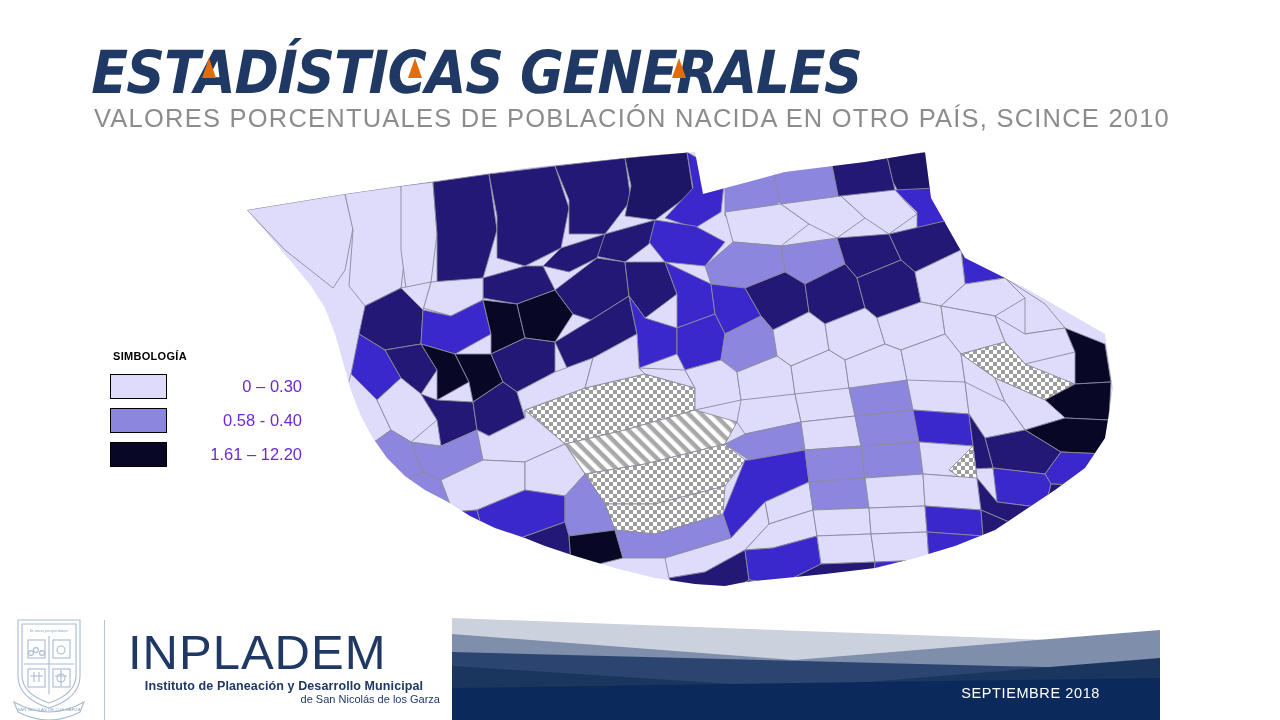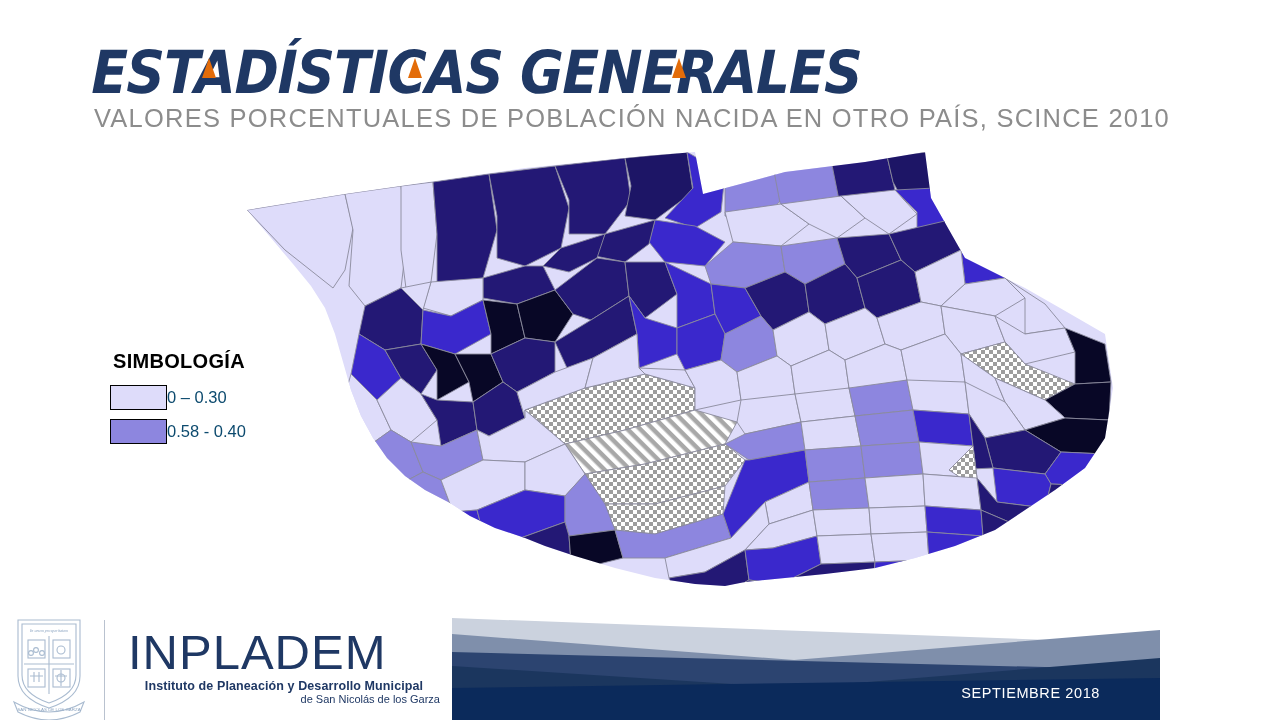--- a/index.html
+++ b/index.html
@@ -25,33 +25,33 @@
     font-size:25px; font-weight:300;
     letter-spacing:1.2px;
     color:#8C8C8C;
     white-space:nowrap;
     transform:scaleX(1.02);
     transform-origin:left top;
   }
   
   #legend{ position:absolute; left:110px; top:350px; width:200px; }
   #legend-title{
-    font-size:20px; font-weight:bold; color:#000;
+    font-size:11px; font-weight:bold; color:#000;
     letter-spacing:.3px; margin-bottom:11px; padding-left:3px;
   }
   .legend-row{
     display:flex; align-items:center; height:27px; margin-bottom:7px;
   }
   .legend-swatch{
     width:57px; height:25px; border:1px solid #000; box-sizing:border-box;
     flex:0 0 auto;
   }
   .legend-label{
-    flex:1 1 auto; padding-right:8px;
-    font-size:16.5px; color:#0c4a6e; white-space:nowrap;
+    flex:1 1 auto; text-align:right; padding-right:8px;
+    font-size:16.5px; color:#6d28d9; white-space:nowrap;
   }
   
   #map{ position:absolute; left:225px; top:138px; width:910px; height:470px; }
   #map svg{ display:block; width:100%; height:100%; }
   .ageb{ stroke:#8a8a9c; stroke-width:0.9; }
   
   #footer-band{
     position:absolute; left:452px; top:604px; width:708px; height:116px;
     overflow:hidden;
   }
@@ -100,20 +100,24 @@
 <div id="legend">
   <div id="legend-title">SIMBOLOGÍA</div>
 
   <div class="legend-row">
     <span class="legend-swatch" style="background: rgb(222, 220, 250);"></span>
     <span class="legend-label">0 – 0.30</span>
   </div>
   <div class="legend-row">
     <span class="legend-swatch" style="background: rgb(141, 134, 223);"></span>
     <span class="legend-label">0.58 - 0.40</span>
+  </div>
+  <div class="legend-row">
+    <span class="legend-swatch" style="background: rgb(8, 7, 38);"></span>
+    <span class="legend-label">1.61 – 12.20</span>
   </div>
 </div>
 
 <div id="map">
   <svg viewBox="0 0 910 470" preserveAspectRatio="none">
     <defs>
       <pattern id="hatchA" width="8" height="8" patternUnits="userSpaceOnUse">
         <rect width="8" height="8" fill="#ffffff"></rect>
         <rect width="4" height="4" fill="#9d9d9d"></rect>
         <rect x="4" y="4" width="4" height="4" fill="#9d9d9d"></rect>

